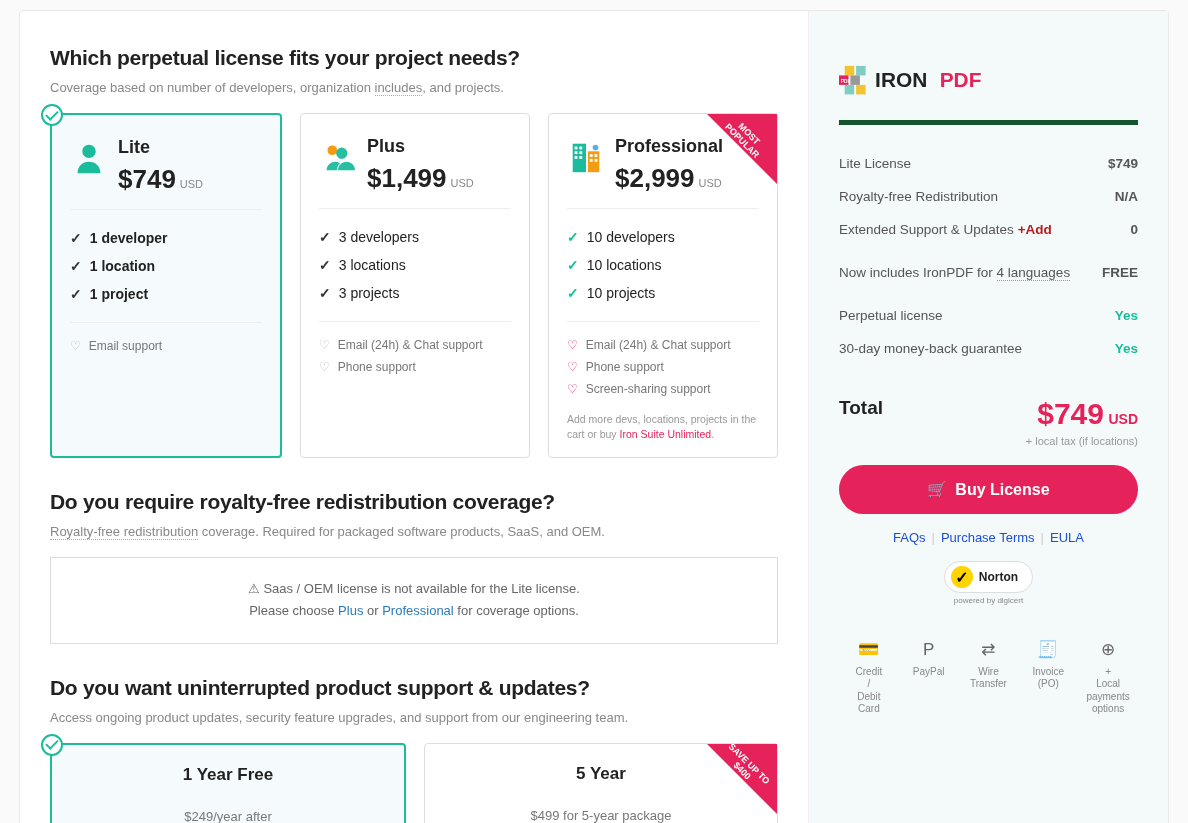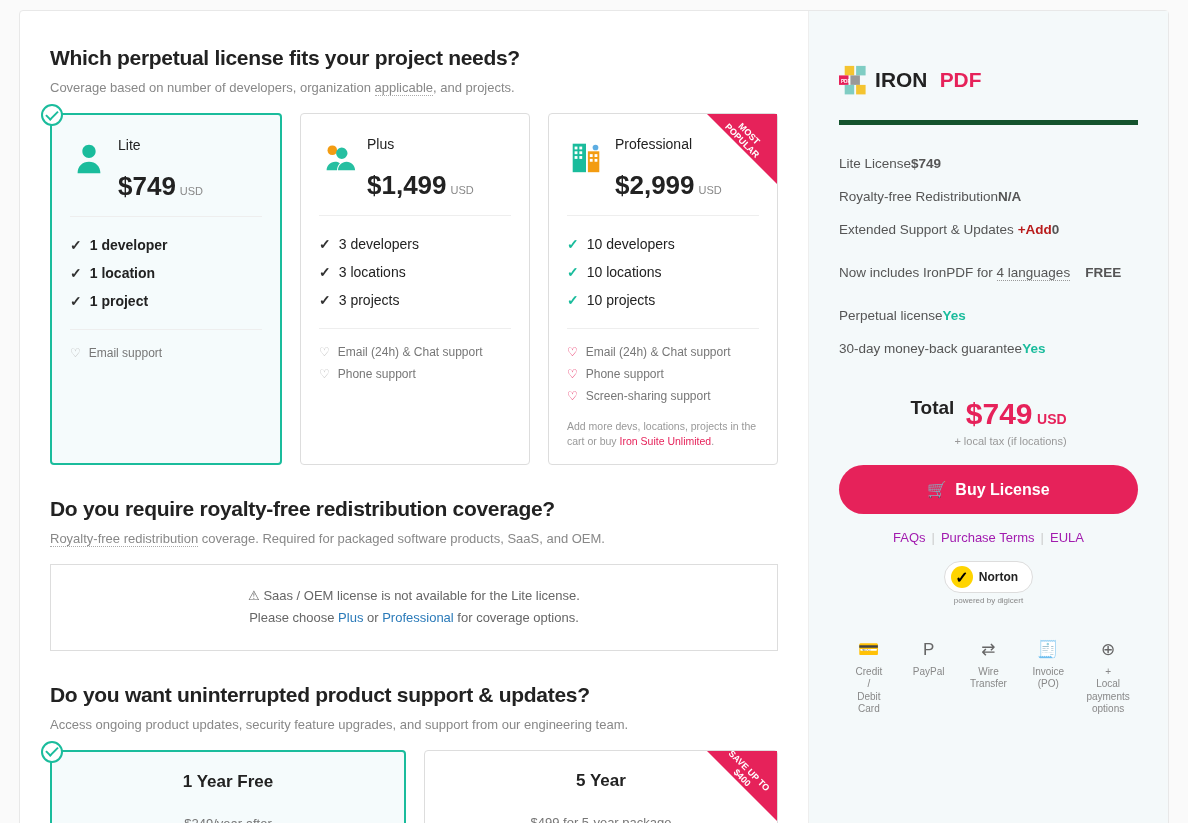--- a/index.html
+++ b/index.html
@@ -13,21 +13,21 @@
 .cards{display:flex;gap:18px;margin-bottom:32px}
 .card{flex:1;border:1px solid #ddd;border-radius:4px;padding:22px 18px 16px;position:relative;cursor:pointer;background:#fff}
 .card.sel{border:2px solid #1abc9c;background:#f5fbfc}
 .check{position:absolute;top:-11px;left:-11px;width:22px;height:22px;border:2px solid #1abc9c;border-radius:50%;background:#fff;display:none;align-items:center;justify-content:center}
 .card.sel .check{display:flex}
 .check::after{content:'';width:10px;height:5px;border-left:2px solid #1abc9c;border-bottom:2px solid #1abc9c;transform:rotate(-45deg) translate(1px,-1px)}
 .ribbon{position:absolute;top:0;right:0;width:0;height:0;border-top:70px solid #e6225a;border-left:70px solid transparent}
 .ribbon span{position:absolute;top:-56px;right:4px;transform:rotate(45deg);color:#fff;font-size:9px;font-weight:700;line-height:1.1;text-align:center;width:56px}
 .chead{display:flex;gap:10px;align-items:flex-start;padding-bottom:14px;border-bottom:1px solid #eee;margin-bottom:14px}
 .cicon{width:38px;height:38px;flex-shrink:0;margin-top:2px}
-.cname{font-size:14px;font-weight:400;margin-bottom:18px}
+.cname{font-size:18px;font-weight:700;margin-bottom:6px}
 .cprice{font-size:26px;font-weight:800;display:inline}
 .cur{font-size:11px;color:#888;margin-left:4px}
 .feat{list-style:none;margin-bottom:14px}
 .feat li{font-size:14px;padding:6px 0;display:flex;align-items:center;gap:8px}
 .card.sel .feat li{font-weight:700}
 .tick{color:#333;font-weight:700}
 .card:nth-child(3) .tick{color:#1abc9c}
 .sup{list-style:none;border-top:1px solid #eee;padding-top:12px}
 .sup li{font-size:12px;color:#777;padding:4px 0;display:flex;gap:8px;align-items:center}
 .heart{color:#bbb}
@@ -38,52 +38,52 @@
 .alert a{color:#2a7ab9;text-decoration:none}
 .scards{display:flex;gap:18px}
 .scard{flex:1;border:1px solid #ddd;border-radius:4px;padding:20px 16px;text-align:center;position:relative;cursor:pointer;background:#fff}
 .scard.sel{border:2px solid #1abc9c;background:#f5fbfc}
 .scard.sel .check{display:flex}
 .st{font-size:17px;font-weight:700;margin-bottom:24px}
 .sp{font-size:13px;color:#777;margin-bottom:4px}
 .sd{font-size:12px;color:#404040}
 .logo{text-align:left;padding:18px 0 20px;border-bottom:5px solid #14532d;margin-bottom:22px}
 .logo svg{width:190px}
-.row{display:flex;font-size:13.5px;padding:9px 0;color:#555}
+.row{display:flex;justify-content:space-between;font-size:13.5px;padding:9px 0;color:#555}
 .row .v{font-weight:600}
 .add{color:#b91c1c;font-weight:600}
 .row .u{border-bottom:1px dotted #999}
 .grn{color:#1abc9c;font-weight:600}
-.tot{display:flex;justify-content:center;align-items:flex-start;margin-top:22px;padding-top:10px}
+.tot{display:flex;justify-content:space-between;align-items:flex-start;margin-top:22px;padding-top:10px}
 .totl{font-size:19px;font-weight:700}
 .totv{text-align:right}
 .totp{font-size:30px;font-weight:800;color:#e6225a}
 .totc{font-size:14px;color:#e6225a;font-weight:600}
 .tax{font-size:11px;color:#999;margin-top:4px}
 .buy{width:100%;background:#e6225a;color:#fff;border:none;border-radius:30px;padding:15px;font-size:16px;font-weight:600;margin-top:18px;cursor:pointer;display:flex;align-items:center;justify-content:center;gap:8px}
 .links{text-align:center;margin-top:16px;font-size:13px}
-.links a{color:#a21caf;text-decoration:none;margin:0 6px}
+.links a{color:#1d4ed8;text-decoration:none;margin:0 6px}
 .links .sep{color:#ccc}
 .norton{text-align:center;margin-top:16px}
 .nbox{display:inline-flex;align-items:center;border:1px solid #ddd;border-radius:20px;padding:4px 14px 4px 6px;background:#fff;gap:6px}
 .nlogo{width:22px;height:22px;background:#ffd400;border-radius:50%;display:flex;align-items:center;justify-content:center;font-weight:900;color:#000}
 .nlbl{font-size:12px;font-weight:700}
 .nby{font-size:8px;color:#888;margin-top:3px}
 .pay{display:flex;justify-content:space-around;margin-top:20px;padding-top:14px}
 .pi{text-align:center;font-size:10px;color:#888;flex:1;cursor:pointer}
 .pico{font-size:17px;color:#666;margin-bottom:5px}
 .pi div{line-height:1.25}
 </style>
 </head>
 <body>
 
 <div class="container">
 <div class="main">
   <h2>Which perpetual license fits your project needs?</h2>
-  <p class="sub"><span>Coverage based on number of developers, organization </span><span class="u">applicable</span><span>, and projects.</span></p>
+  <p class="sub"><span>Coverage based on number of developers, organization </span><span class="u">includes</span><span>, and projects.</span></p>
   <div class="cards" id="cards">
         <div class="card sel">
           <div class="check"></div>
           <div class="chead">
             <div class="cicon"><svg viewBox="0 0 40 40">
                 <path fill="#1abc9c" d="M20 6c-4 0-7 3-7 7s3 7 7 7 7-3 7-7-3-7-7-7zM8 36c0-7 5-12 12-12s12 5 12 12H8z"></path>
               </svg></div>
             <div><div class="cname">Lite</div><span class="cprice">$749</span><span class="cur">USD</span></div>
           </div>
           <ul class="feat">

